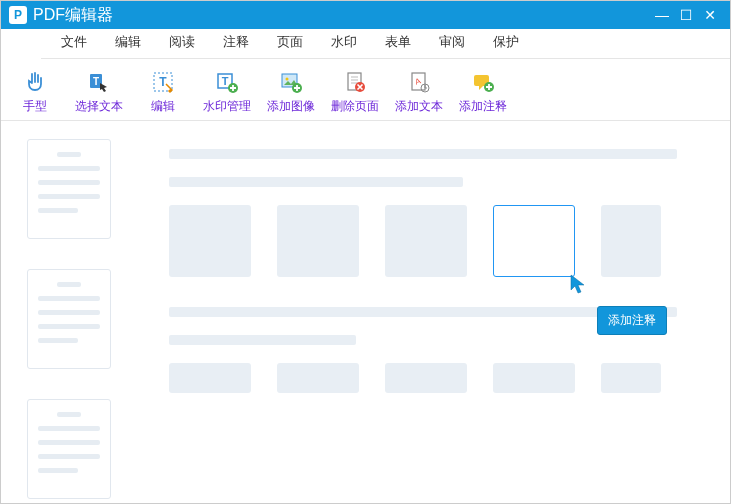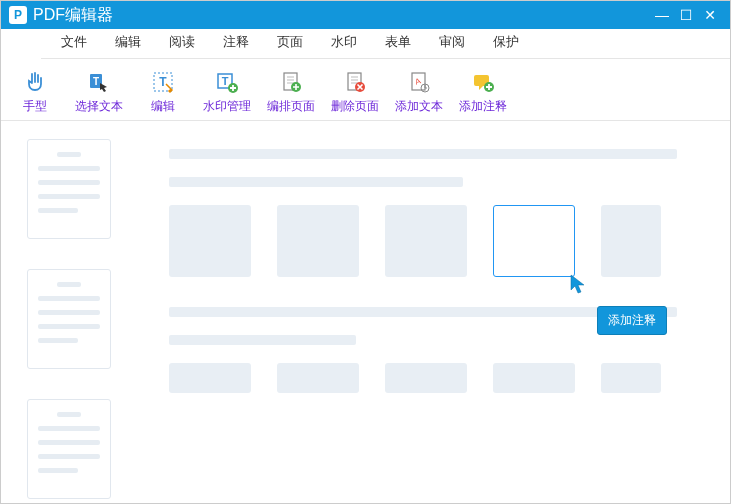--- a/index.html
+++ b/index.html
@@ -98,29 +98,28 @@
             <text x="10" y="15" fill="#3b8fd6" font-size="11" text-anchor="middle" font-weight="bold">T</text>
             <circle cx="18" cy="18" r="5" fill="#4caf50"></circle>
             <path d="M18 15v6M15 18h6" stroke="#fff" stroke-width="1.8"></path>
           </svg>
         </div>
       <div class="lbl">水印管理</div>
     </div>
     <div class="tool">
       <div class="ic">
           <svg width="24" height="24" viewBox="0 0 24 24">
-            <rect x="5" y="3" width="13" height="17" stroke="#888" fill="#fff" stroke-width="1.2"></rect>
-            <line x1="8" y1="7" x2="15" y2="7" stroke="#bbb"></line>
-            <line x1="8" y1="10" x2="15" y2="10" stroke="#bbb"></line>
-            <line x1="8" y1="13" x2="15" y2="13" stroke="#bbb"></line>
-            <circle cx="17" cy="17" r="5" fill="#4caf50"></circle>
-            <path d="M17 14v6M14 17h6" stroke="#fff" stroke-width="1.6"></path>
-          </svg>
-        </div>
-      <div class="lbl">编排页面</div>
+            <rect x="3" y="4" width="15" height="13" stroke="#3b8fd6" fill="#cfe8f7" stroke-width="1"></rect>
+            <circle cx="8" cy="9" r="1.5" fill="#f1c40f"></circle>
+            <path d="M5 15 L9 11 L12 14 L15 10 L18 15 Z" fill="#5fb35f"></path>
+            <circle cx="18" cy="18" r="5" fill="#4caf50"></circle>
+            <path d="M18 15v6M15 18h6" stroke="#fff" stroke-width="1.8"></path>
+          </svg>
+        </div>
+      <div class="lbl">添加图像</div>
     </div>
     <div class="tool">
       <div class="ic">
           <svg width="24" height="24" viewBox="0 0 24 24">
             <rect x="5" y="3" width="13" height="17" stroke="#888" fill="#fff" stroke-width="1.2"></rect>
             <line x1="8" y1="7" x2="15" y2="7" stroke="#bbb"></line>
             <line x1="8" y1="10" x2="15" y2="10" stroke="#bbb"></line>
             <line x1="8" y1="13" x2="15" y2="13" stroke="#bbb"></line>
             <circle cx="17" cy="17" r="5" fill="#e74c3c"></circle>
             <path d="M14.5 14.5 L19.5 19.5 M19.5 14.5 L14.5 19.5" stroke="#fff" stroke-width="1.6"></path>

